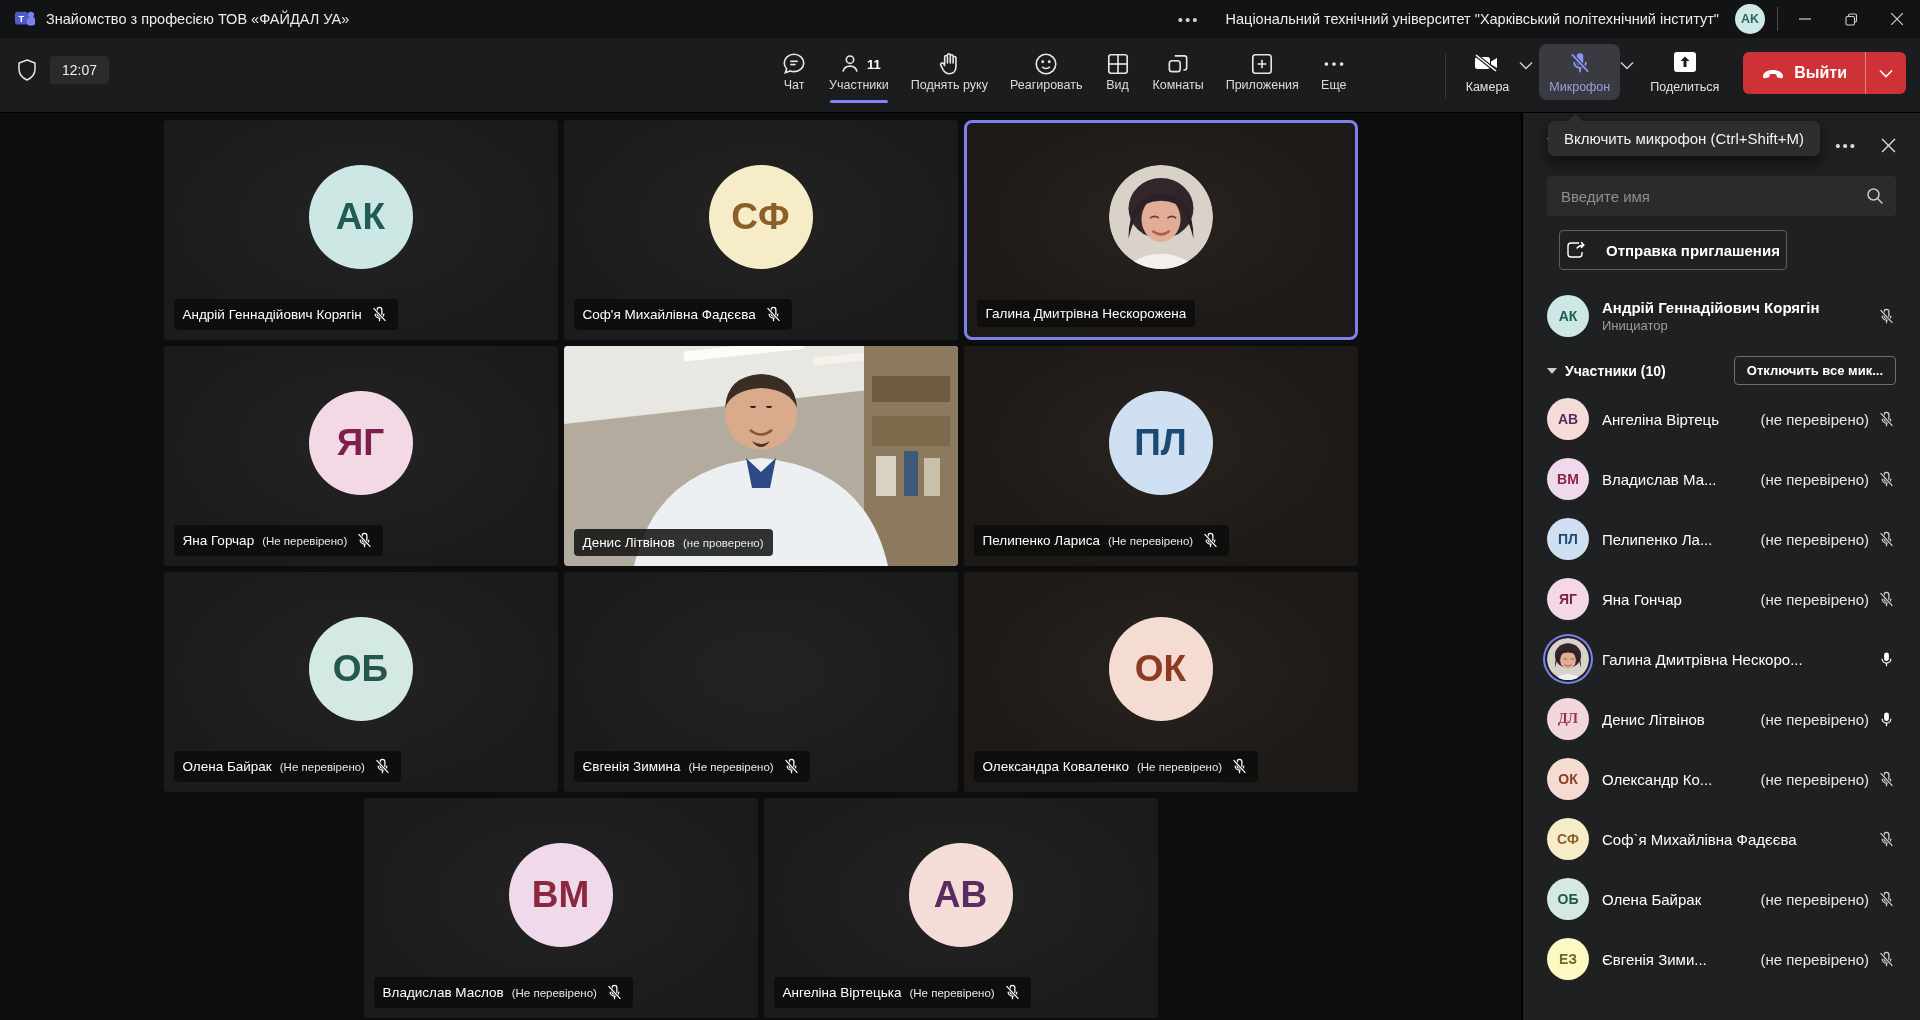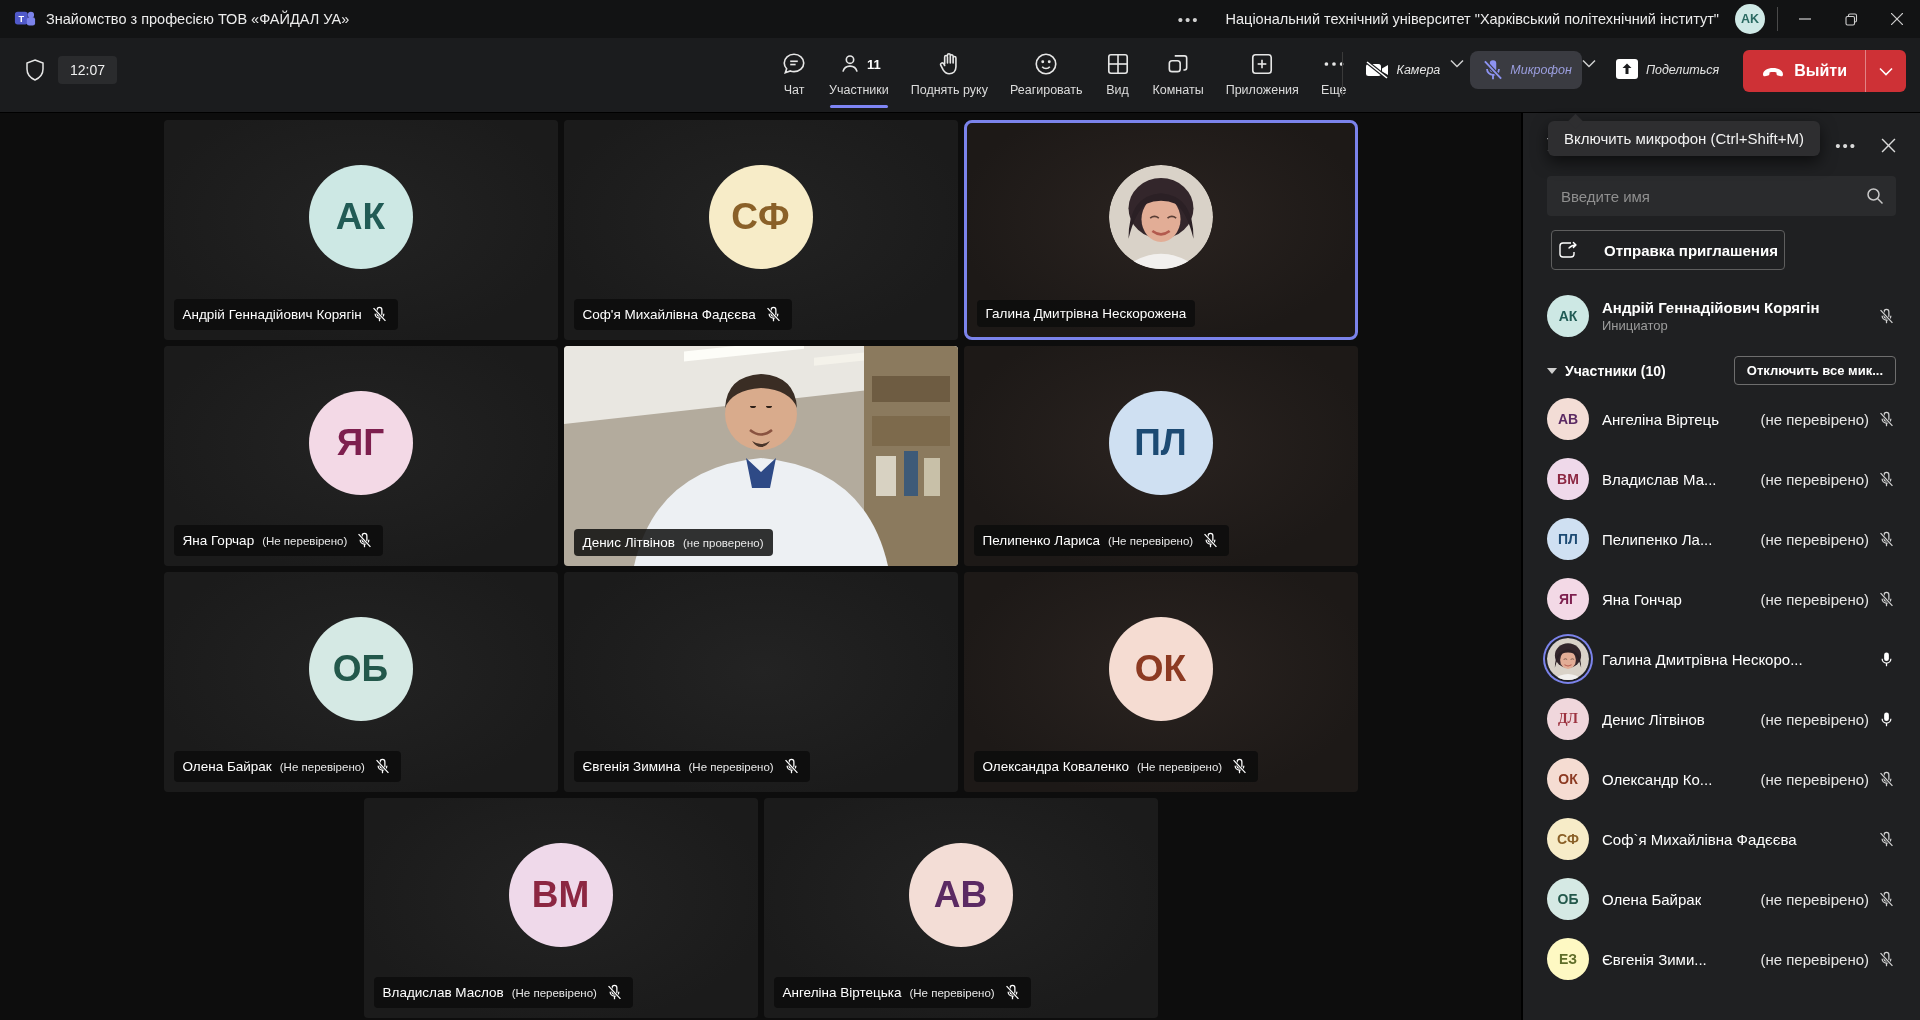--- a/index.html
+++ b/index.html
@@ -12,31 +12,31 @@
   .tb-title{color:#ececec;}
   .tb-rightwrap{margin-left:auto;display:flex;align-items:center;}
   .tb-ellipsis{color:#cfcfcf;letter-spacing:2px;font-size:15px;margin-right:26px;}
   .tb-org{color:#ececec;margin-right:16px;white-space:nowrap;}
   .tb-avatar{width:30px;height:30px;border-radius:50%;background:#cfe9e6;color:#2a6a62;font-size:12.5px;font-weight:bold;display:flex;align-items:center;justify-content:center;margin-right:12px;}
   .tb-sep{width:1px;height:24px;background:#4a4a4a;margin-right:4px;}
   .winbtn{width:46px;height:38px;display:flex;align-items:center;justify-content:center;color:#cfcfcf;}
 
   
   .toolbar{height:74px;background:#1b1c1e;position:relative;border-bottom:1px solid #000;}
-  .tb-left{position:absolute;left:24px;top:18px;display:flex;align-items:center;gap:12px;}
+  .tb-left{position:absolute;left:16px;top:18px;display:flex;align-items:center;gap:12px;}
   .shield{color:#e6e6e6;}
   .timechip{background:#2a2b2d;border-radius:4px;padding:6px 12px;font-size:14px;color:#efefef;}
   .tb-center{position:absolute;left:770px;top:8px;display:flex;align-items:flex-start;}
-  .tb-item{display:flex;flex-direction:column;align-items:center;gap:5px;padding:4px 11px;color:#dcdcdc;font-size:12.5px;position:relative;}
+  .tb-item{display:flex;flex-direction:column;align-items:center;padding:4px 11px;color:#dcdcdc;font-size:12.5px;position:relative;}
   .tb-item .ticon{height:28px;display:flex;align-items:center;color:#e6e6e6;gap:4px;}
   .badge11{font-size:13px;font-weight:bold;color:#fff;}
   .tb-item.active .underline{position:absolute;bottom:-7px;left:12px;right:12px;height:3px;border-radius:2px;background:#7f85f5;}
   .tb-vsep{width:1px;height:44px;background:#3a3a3a;margin:8px 10px 0 2px;}
   .tb-right{position:absolute;right:14px;top:6px;display:flex;align-items:center;}
-  .devbtn{display:flex;flex-direction:row;align-items:center;gap:4px;padding:6px 10px;color:#e3e3e3;font-size:12.5px;font-style:italic;}
+  .devbtn{display:flex;flex-direction:column;align-items:center;gap:4px;padding:6px 10px;color:#e3e3e3;font-size:12.5px;}
   .devbtn .ticon{height:26px;display:flex;align-items:center;}
   .chev{color:#cfcfcf;margin:0 6px 14px 0;}
   .micbtn{background:#3a3b41;border-radius:8px;}
   .micbtn .ticon{color:#8d93f2;}
   .micbtn .dlabel{color:#9b9ede;}
   .leavebtn{margin-left:14px;height:42px;margin-top:2px;border-radius:6px;background:#ce3136;display:flex;align-items:center;color:#fff;font-weight:bold;font-size:16px;}
   .leave-main{display:flex;align-items:center;gap:9px;padding:0 18px;}
   .leave-div{width:1px;height:42px;background:rgba(255,255,255,.4);}
   .leave-chev{width:40px;display:flex;justify-content:center;color:#fff;}
 
@@ -59,21 +59,21 @@
   
   .panel{position:absolute;right:0;top:113px;width:398px;bottom:0;background:#1f2022;border-left:1px solid #000;box-sizing:border-box;}
   .p-header{display:flex;align-items:center;padding:22px 24px 6px;}
   .p-title{font-size:18px;font-weight:bold;color:#fff;}
   .p-hicons{margin-left:auto;display:flex;align-items:center;gap:24px;color:#d9d9d9;}
   .p-more{letter-spacing:2px;font-size:15px;}
   .p-search{margin:14px 24px 14px;height:40px;background:#2a2b2d;border-radius:4px;display:flex;align-items:center;padding:0 12px;}
   .p-search input{flex:1;background:transparent;border:none;outline:none;color:#e8e8e8;font-size:15px;font-family:inherit;}
   .p-search input::placeholder{color:#8f8f8f;}
   .p-search .sicon{color:#c9c9c9;}
-  .p-invite{margin:2px 28px 16px;height:40px;border:1px solid #5e5e5e;border-radius:4px;display:flex;align-items:center;justify-content:center;gap:26px;font-size:15px;font-weight:bold;color:#fff;background:transparent;}
+  .p-invite{margin:2px 36px 16px;height:40px;border:1px solid #5e5e5e;border-radius:4px;display:flex;align-items:center;justify-content:center;gap:20px;font-size:15px;font-weight:bold;color:#fff;background:transparent;}
   .p-row{display:flex;align-items:center;padding:0 24px;height:60px;gap:13px;}
   .p-av{width:42px;height:42px;min-width:42px;border-radius:50%;display:flex;align-items:center;justify-content:center;font-size:14px;font-weight:bold;overflow:hidden;}
   .p-av.ring{box-shadow:0 0 0 2px #1f2022,0 0 0 4px #7b83eb;}
   .p-name{font-size:15px;color:#fff;white-space:nowrap;overflow:hidden;text-overflow:ellipsis;}
   .p-name.bold{font-weight:normal;}
   .p-org-name{font-size:15px;font-weight:bold;color:#fff;}
   .p-org-role{font-size:13px;color:#9d9d9d;margin-top:2px;}
   .p-right{margin-left:auto;display:flex;align-items:center;gap:8px;}
   .p-status{font-size:15px;color:#e6e6e6;white-space:nowrap;}
   .p-mic{color:#d2d2d2;display:flex;}

